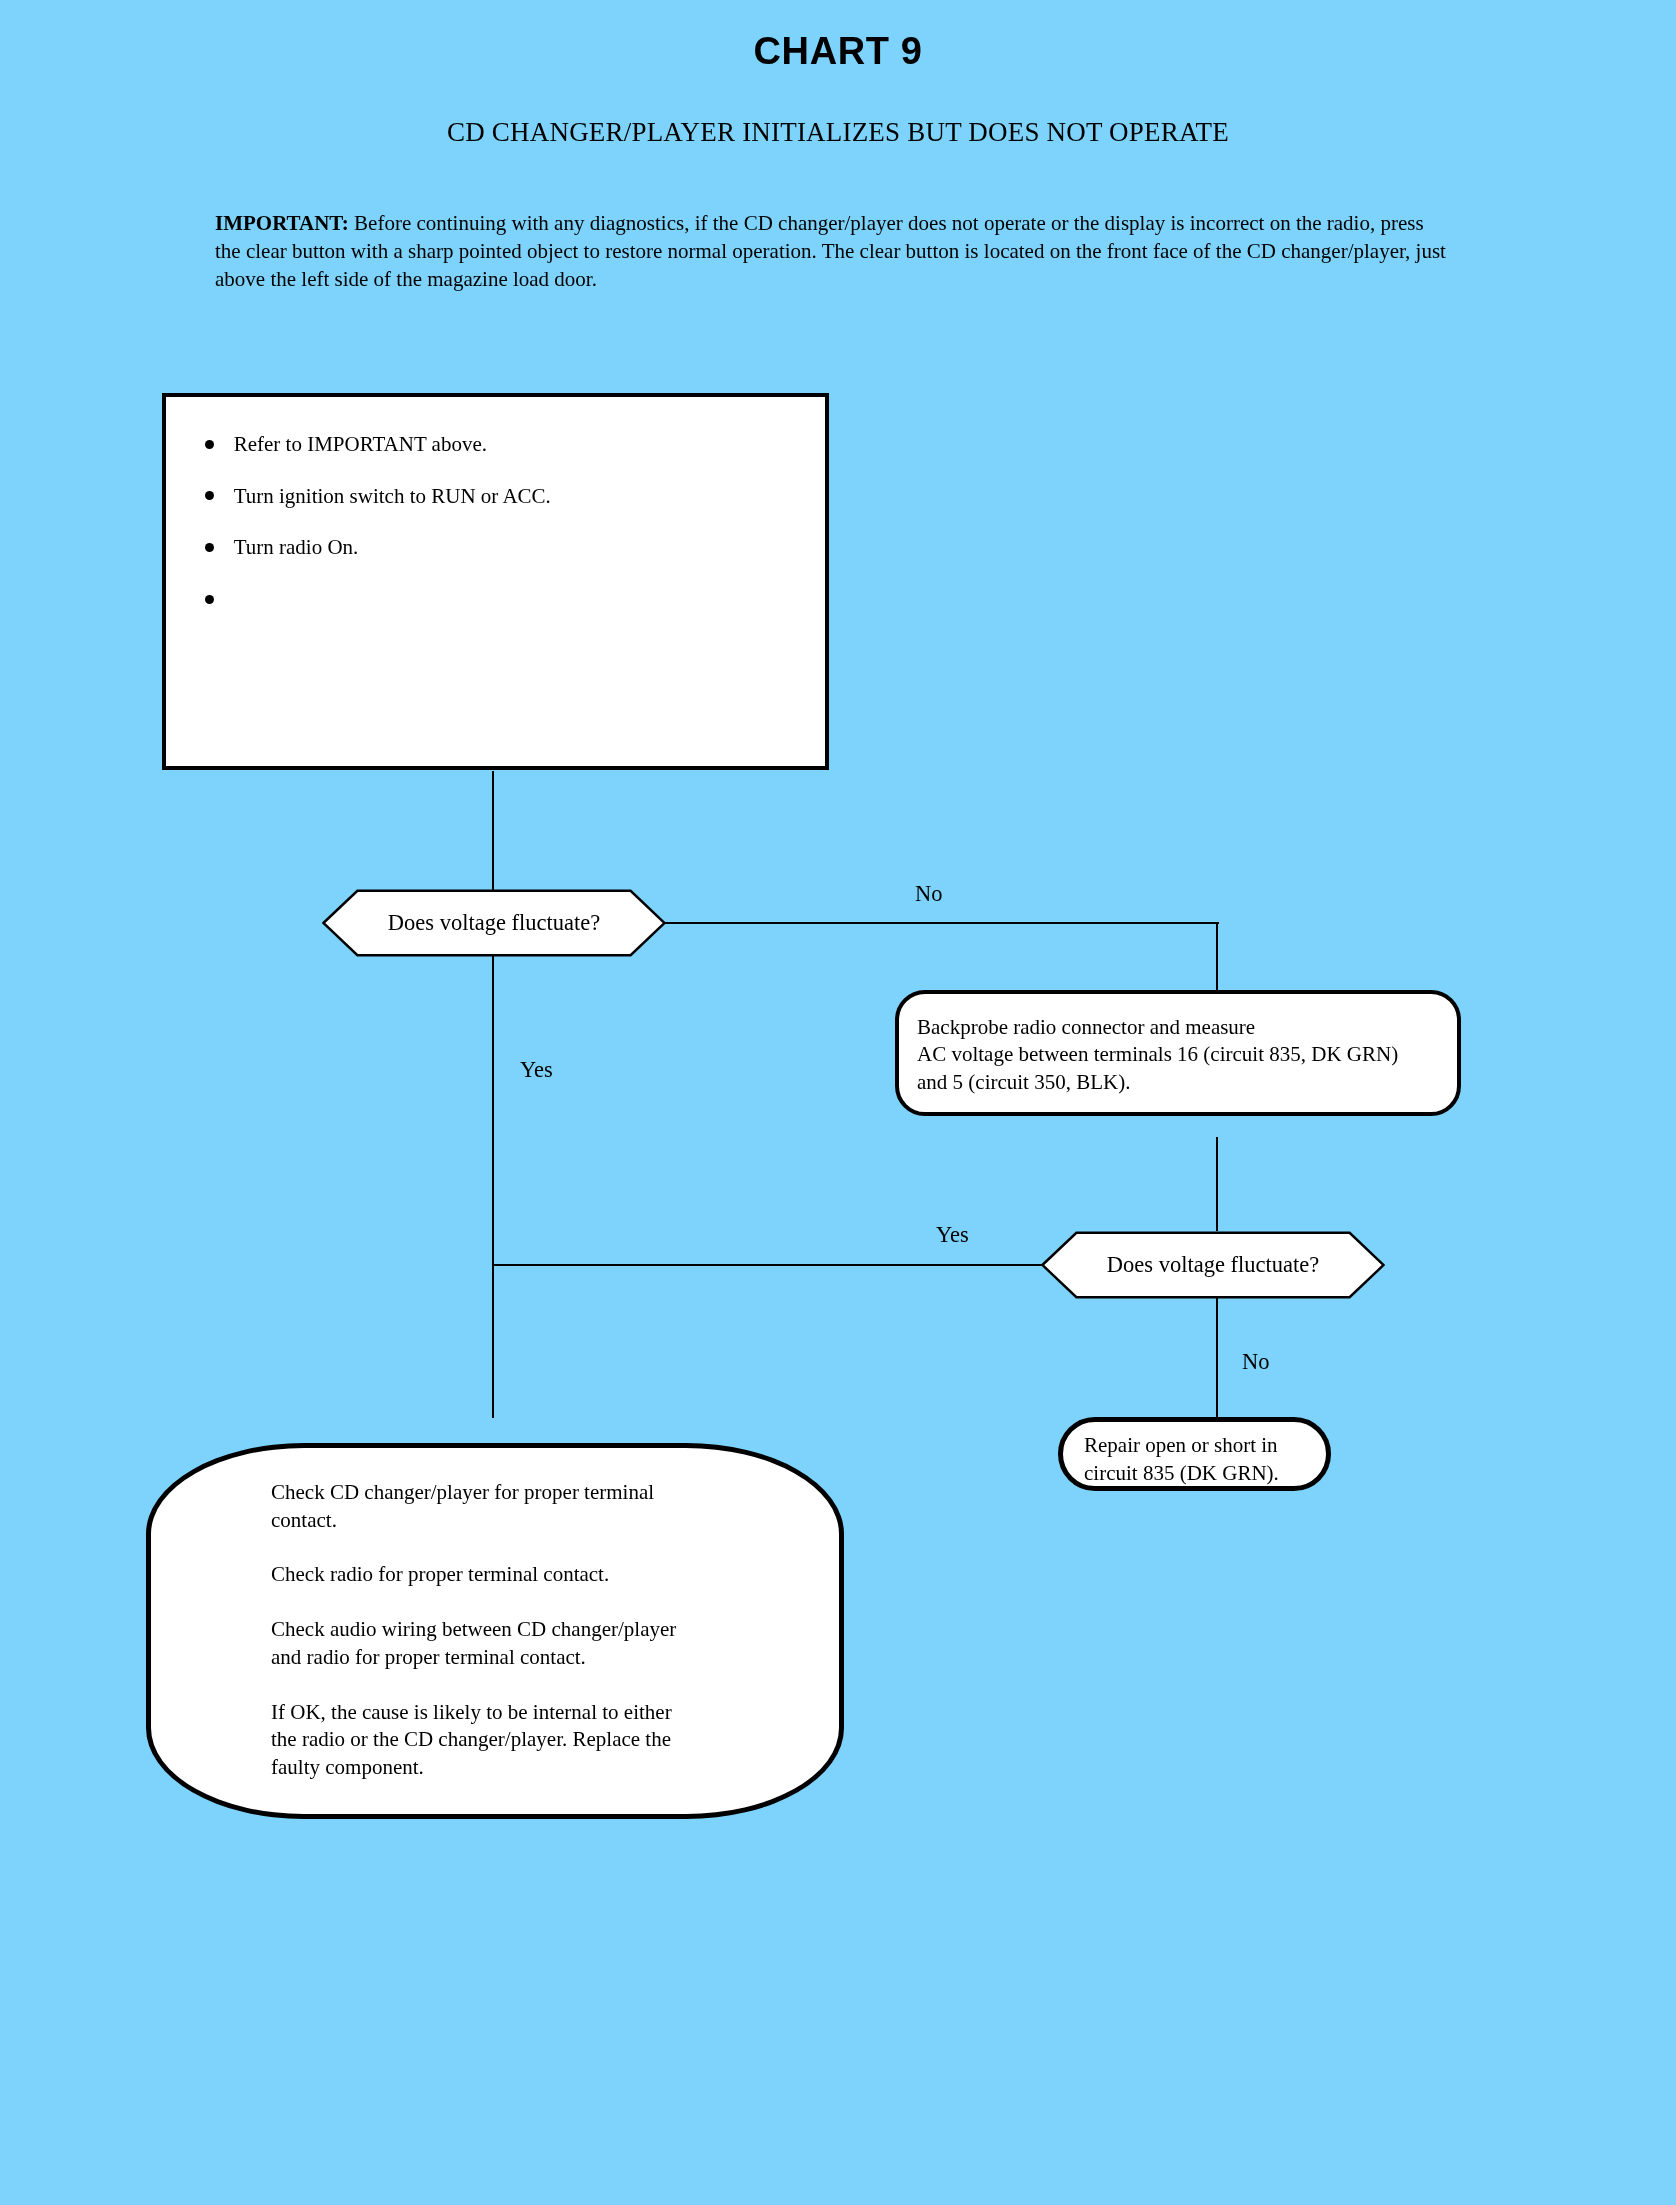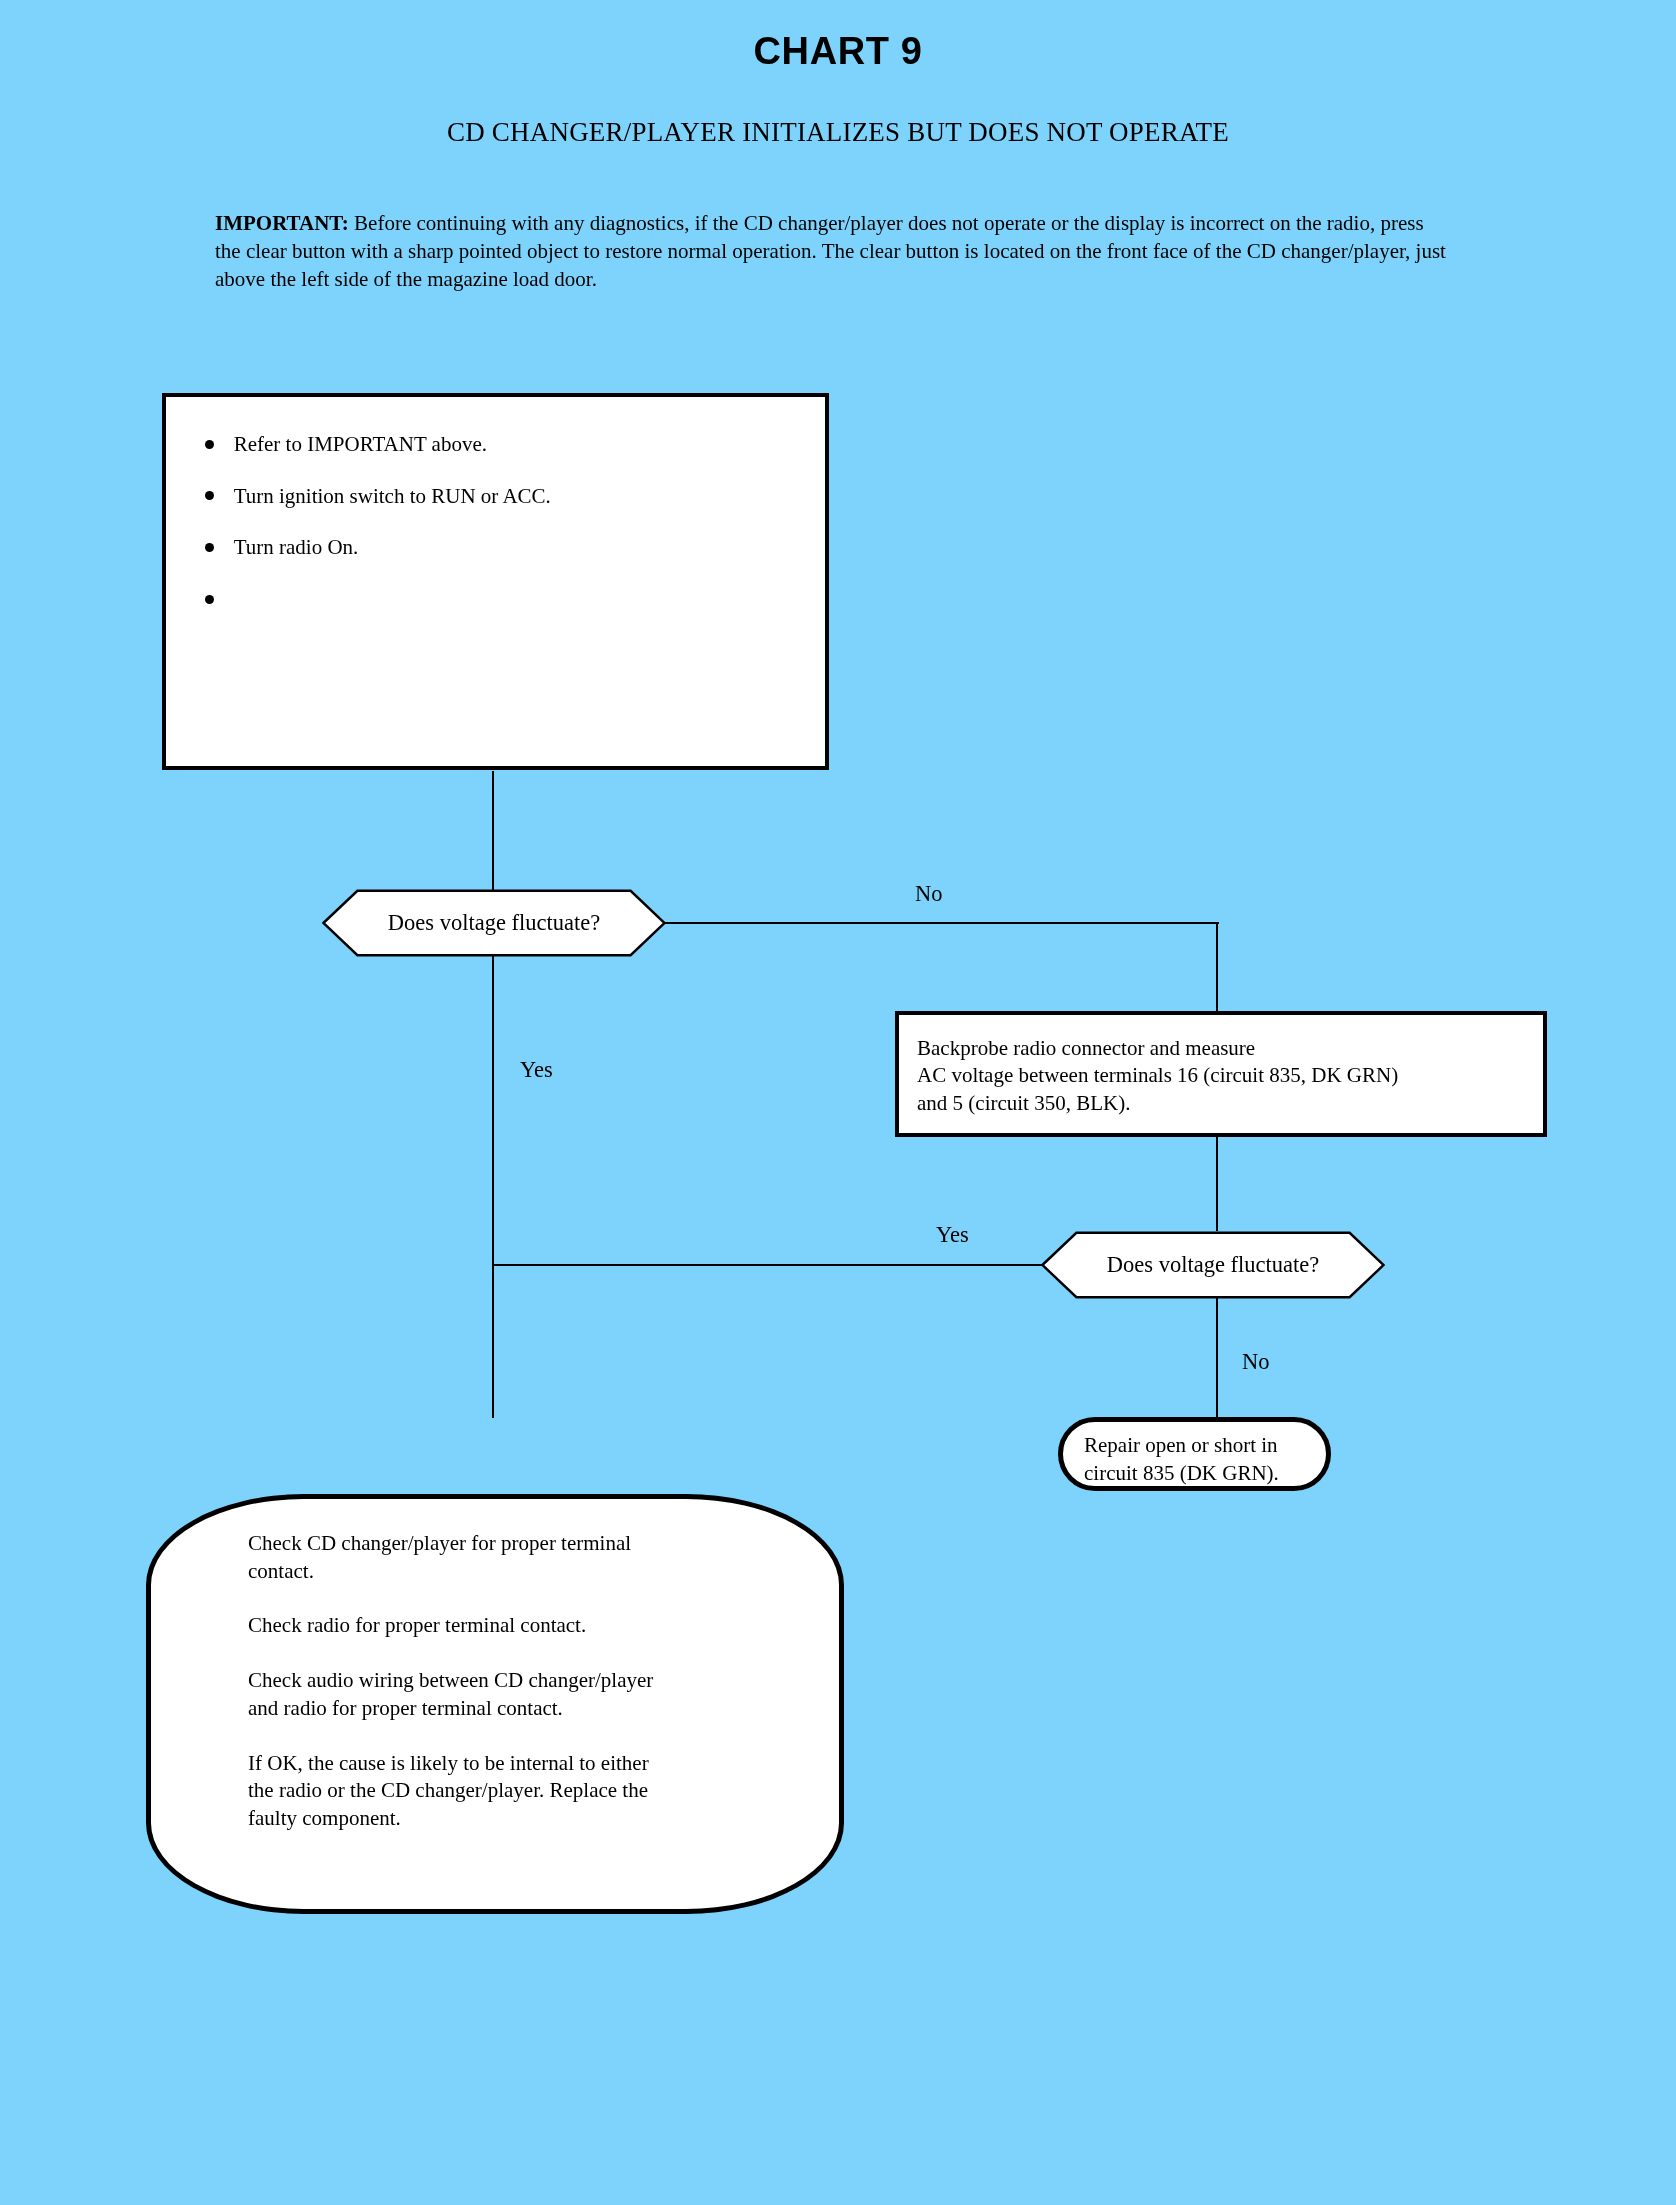--- a/index.html
+++ b/index.html
@@ -130,23 +130,24 @@
     width: 9px;
     height: 9px;
     border-radius: 50%;
     background: #000;
   }
   #step-box li:last-child { margin-bottom: 0; }
 
   
   #radio-box {
     left: 895px;
-    top: 1011px;
-    width: 652px;
+    top: 990px;
+    width: 566px;
     height: 126px;
+    border-radius: 30px;
   }
   #radio-box .body {
     padding: 19.5px 0 0 18px;
     font-size: 21px;
     line-height: 1.32;
     white-space: pre-line;
   }
 
   
   .term-box {
@@ -163,24 +164,25 @@
     border-radius: 37px;
   }
   #repair-box .body {
     padding: 10.3px 0 0 21px;
     font-size: 21px;
     line-height: 1.3;
     white-space: pre-line;
   }
   #check-box {
     left: 146px;
-    top: 1494px;
+    top: 1443px;
     width: 698px;
-    height: 420px;
+    height: 376px;
     border-radius: 158px / 91px;
+    padding-left: 23px;
   }
   #check-box .body {
     padding: 31px 36px 0 97px;
     font-size: 21px;
     line-height: 1.32;
   }
   #check-box .para {
     margin: 0 0 27px 0;
     white-space: pre-line;
   }

